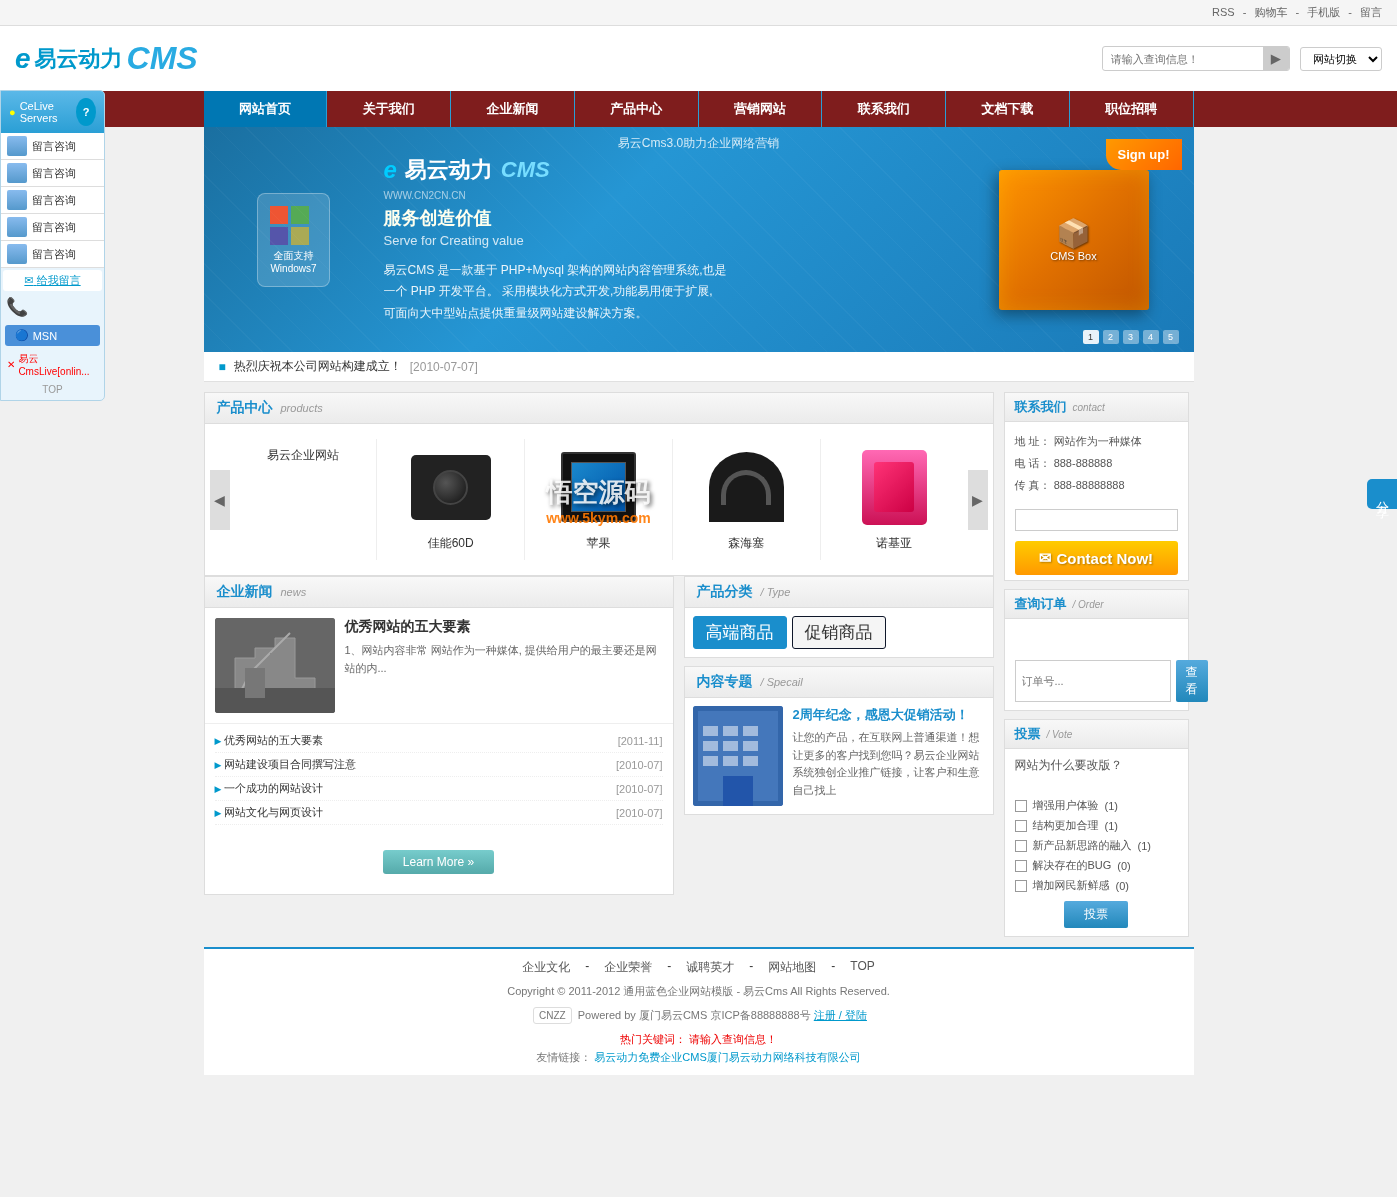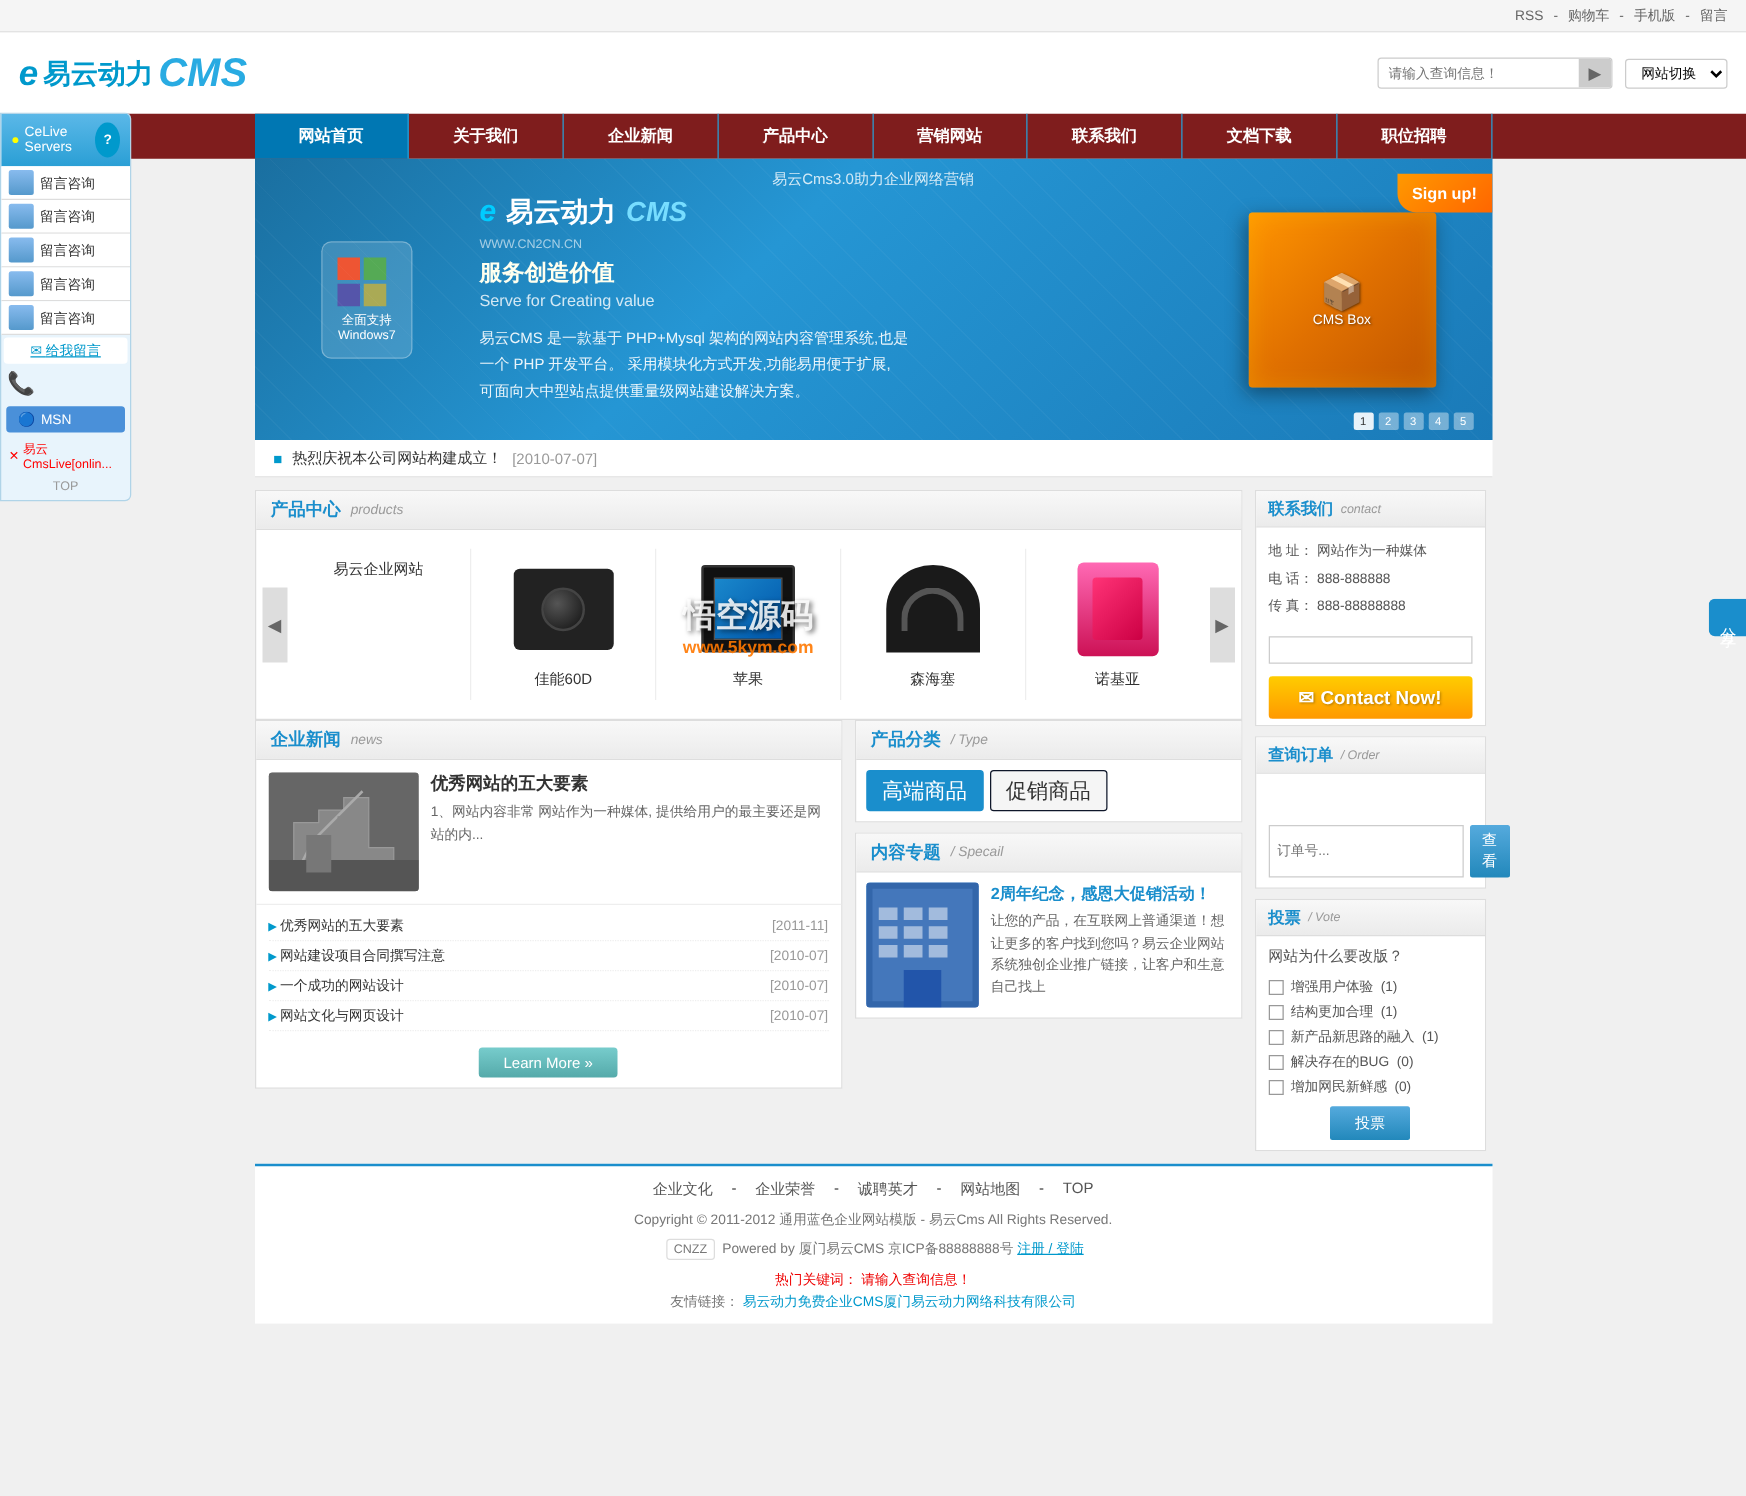--- a/index.html
+++ b/index.html
@@ -75,40 +75,40 @@
     
     .news-featured { display: flex; gap: 10px; padding: 10px; border-bottom: 1px solid #eee; }
     .news-img { width: 120px; height: 95px; background: linear-gradient(135deg, #888, #555); border-radius: 3px; flex-shrink: 0; overflow: hidden; }
     .news-content h3 { font-size: 14px; color: #333; font-weight: bold; margin-bottom: 6px; }
     .news-content p { font-size: 11px; color: #666; line-height: 1.6; }
     .news-list { padding: 5px 10px; }
     .news-list-item { display: flex; justify-content: space-between; align-items: center; padding: 4px 0; border-bottom: 1px dotted #eee; font-size: 11px; }
     .news-list-item a { color: #333; text-decoration: none; }
     .news-list-item a::before { content: "▶ "; color: #09c; font-size: 9px; }
     .news-date { color: #999; }
-    .learn-more-btn { display: block; margin: 8px auto; background: linear-gradient(#7cc, #5aa); color: #fff; border: none; padding: 5px 20px; border-radius: 3px; cursor: pointer; font-size: 12px; }
+    .learn-more-btn { display: block; margin: 20px auto; background: linear-gradient(#7cc, #5aa); color: #fff; border: none; padding: 5px 20px; border-radius: 3px; cursor: pointer; font-size: 12px; }
     
     
     .right-panel { width: 185px; background: #fff; border: 1px solid #ddd; }
     .right-header { background: linear-gradient(#f8f8f8, #ebebeb); border-bottom: 1px solid #ddd; padding: 5px 10px; display: flex; align-items: center; gap: 6px; }
     .right-title { font-size: 13px; font-weight: bold; color: #1a8ecc; }
     .right-subtitle { font-size: 10px; color: #999; font-style: italic; }
     .contact-info { padding: 8px 10px; font-size: 11px; line-height: 2; color: #555; }
     .contact-email-input { width: calc(100% - 20px); margin: 5px 10px; border: 1px solid #ccc; padding: 4px 6px; font-size: 11px; }
     .contact-now-btn { display: flex; align-items: center; justify-content: center; gap: 5px; background: linear-gradient(#ffcc00, #ff9900); color: #fff; font-size: 15px; font-weight: bold; padding: 8px; margin: 5px 10px; border: none; cursor: pointer; border-radius: 3px; width: calc(100% - 20px); text-shadow: 1px 1px 2px rgba(0,0,0,0.3); }
     
     
     .order-section { padding: 8px 10px; margin-top: 28px; }
     .order-input-row { display: flex; gap: 5px; margin-top: 5px; }
     .order-input { flex: 1; border: 1px solid #ccc; padding: 4px 6px; font-size: 11px; }
     .order-btn { background: linear-gradient(#55aadd, #2288bb); color: #fff; border: none; padding: 4px 10px; cursor: pointer; font-size: 12px; border-radius: 2px; }
     
     
     .vote-section { padding: 8px 10px; }
-    .vote-title { font-size: 12px; color: #555; margin-bottom: 8px; }
+    .vote-title { font-size: 12px; color: #555; margin-bottom: 24px; }
     .vote-item { display: flex; align-items: center; gap: 6px; margin-bottom: 5px; font-size: 11px; color: #555; }
     .vote-checkbox { width: 12px; height: 12px; border: 1px solid #999; background: #fff; flex-shrink: 0; }
     .vote-btn { display: block; background: linear-gradient(#55aadd, #2288bb); color: #fff; border: none; padding: 5px 20px; cursor: pointer; font-size: 12px; border-radius: 2px; margin: 8px auto 0; }
     
     
     .type-tabs { display: flex; gap: 5px; padding: 8px; }
     .type-tab { padding: 4px 12px; border: 1px solid #0f172a; background: #f5f5f5; cursor: pointer; font-size: 17px; border-radius: 3px; }
     .type-tab.active { background: #1a8ecc; color: #fff; border-color: #1a8ecc; }
     
     
@@ -234,21 +234,21 @@
         <div style="color:rgba(255,255,255,0.9);font-size:12px;line-height:1.8;">可面向大中型站点提供重量级网站建设解决方案。</div>
       </div>
       <div class="banner-right">
         <div class="product-3d">
           <div style="text-align:center;color:#fff;font-size:11px;text-shadow:1px 1px 2px rgba(0,0,0,0.5);">
             <div style="font-size:28px;">📦</div>
             <div>CMS Box</div>
           </div>
         </div>
       </div>
-      <div style="position:absolute;top:12px;right:0;background:linear-gradient(135deg,#ff9900,#ff6600);color:#fff;font-size:13px;font-weight:bold;padding:8px 12px;border-radius:0 0 0 15px;z-index:5;">Sign up!</div>
+      <div style="position:absolute;top:12px;right:12px;background:linear-gradient(135deg,#ff9900,#ff6600);color:#fff;font-size:13px;font-weight:bold;padding:8px 12px;border-radius:0 0 0 15px;z-index:5;">Sign up!</div>
       <div class="banner-dots">
         <div class="dot active">1</div>
         <div class="dot">2</div>
         <div class="dot">3</div>
         <div class="dot">4</div>
         <div class="dot">5</div>
       </div>
     </div>
 
     <div class="marquee-bar">

